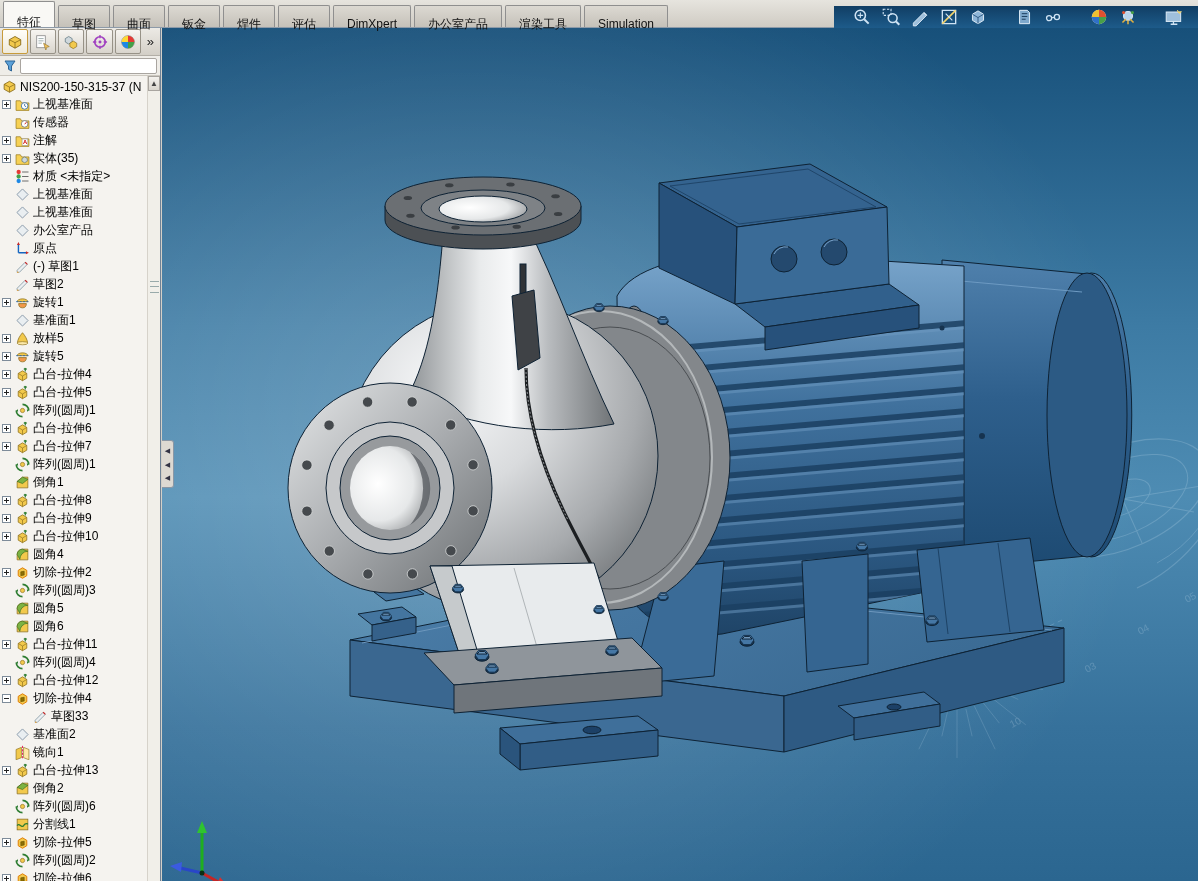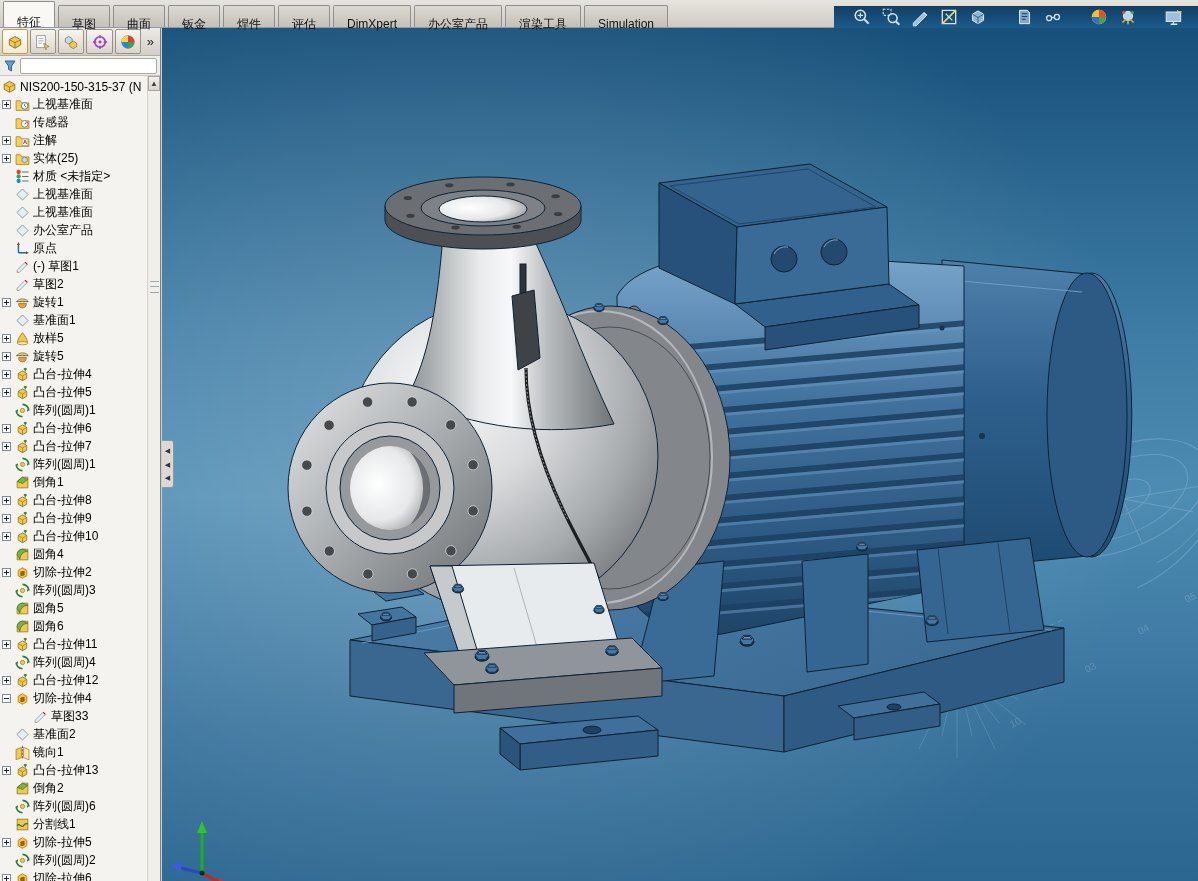--- a/index.html
+++ b/index.html
@@ -251,21 +251,21 @@
             <span class="lbl">注解</span>
           </div>
           <div class="row">
             <span class="exp plus"></span>
             <span class="ico">
               <svg viewBox="0 0 14 14">
                 <path d="M1 3.5h4l1.2 2H13v7H1z" fill="#f7d154" stroke="#9b7d20" stroke-width=".7"></path>
                 <path d="M6.5 7l2.5-1.4L11.5 7v2.6L9 11 6.5 9.6z" fill="#cfd8dc" stroke="#546e7a" stroke-width=".6"></path>
               </svg>
             </span>
-            <span class="lbl">实体(25)</span>
+            <span class="lbl">实体(35)</span>
           </div>
           <div class="row">
             <span class="sp"></span>
             <span class="ico">
               <svg viewBox="0 0 14 14">
                 <circle cx="3.4" cy="2.8" r="2" fill="#e53935"></circle>
                 <circle cx="3.4" cy="7" r="2" fill="#43a047"></circle>
                 <circle cx="3.4" cy="11.2" r="2" fill="#1e88e5"></circle>
                 <path d="M6.6 2.8h6M6.6 7h6M6.6 11.2h6" stroke="#666" stroke-width=".9"></path>
               </svg>

